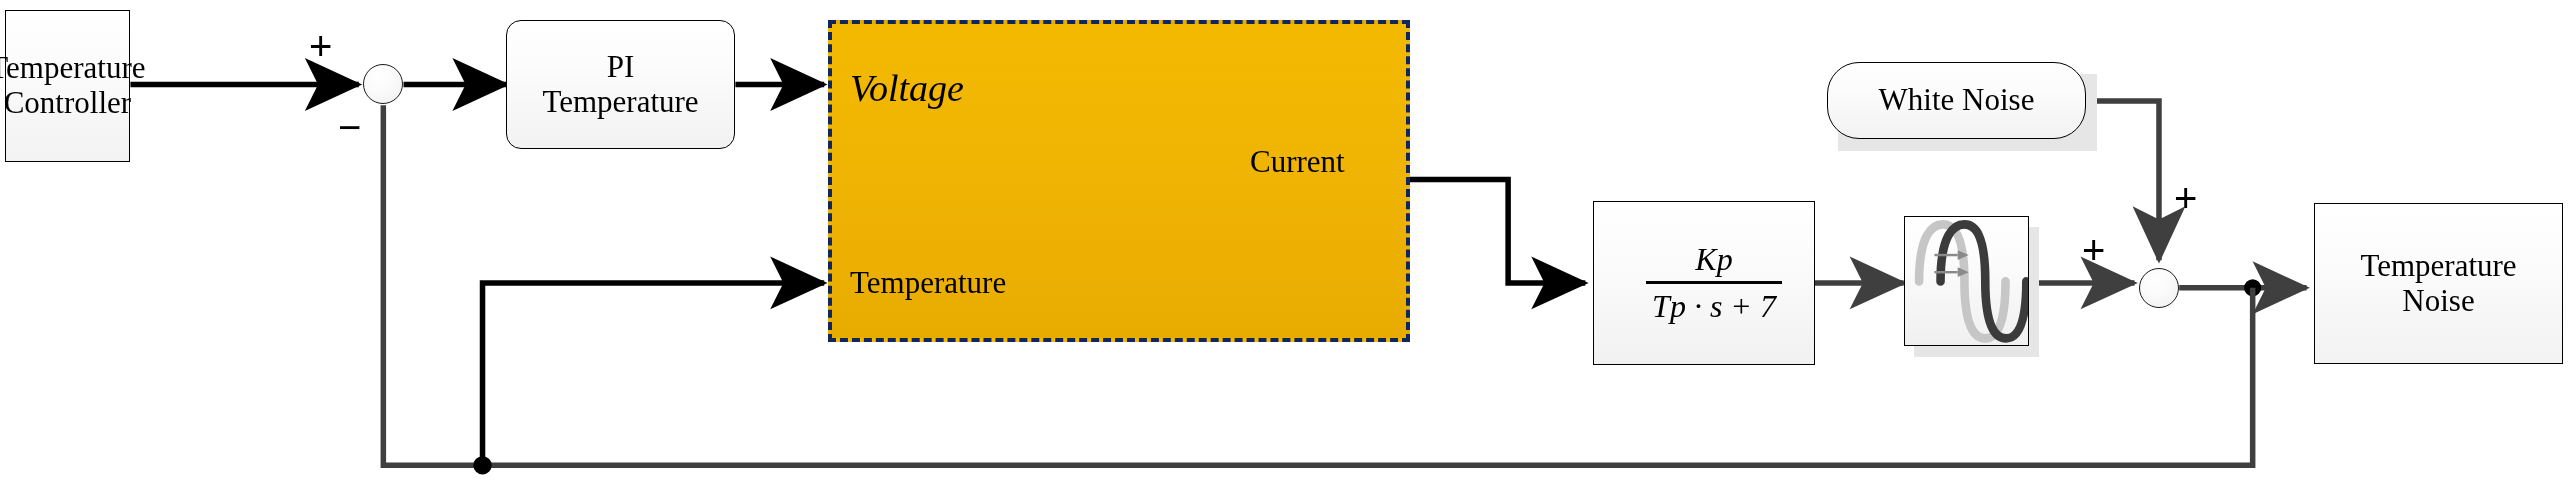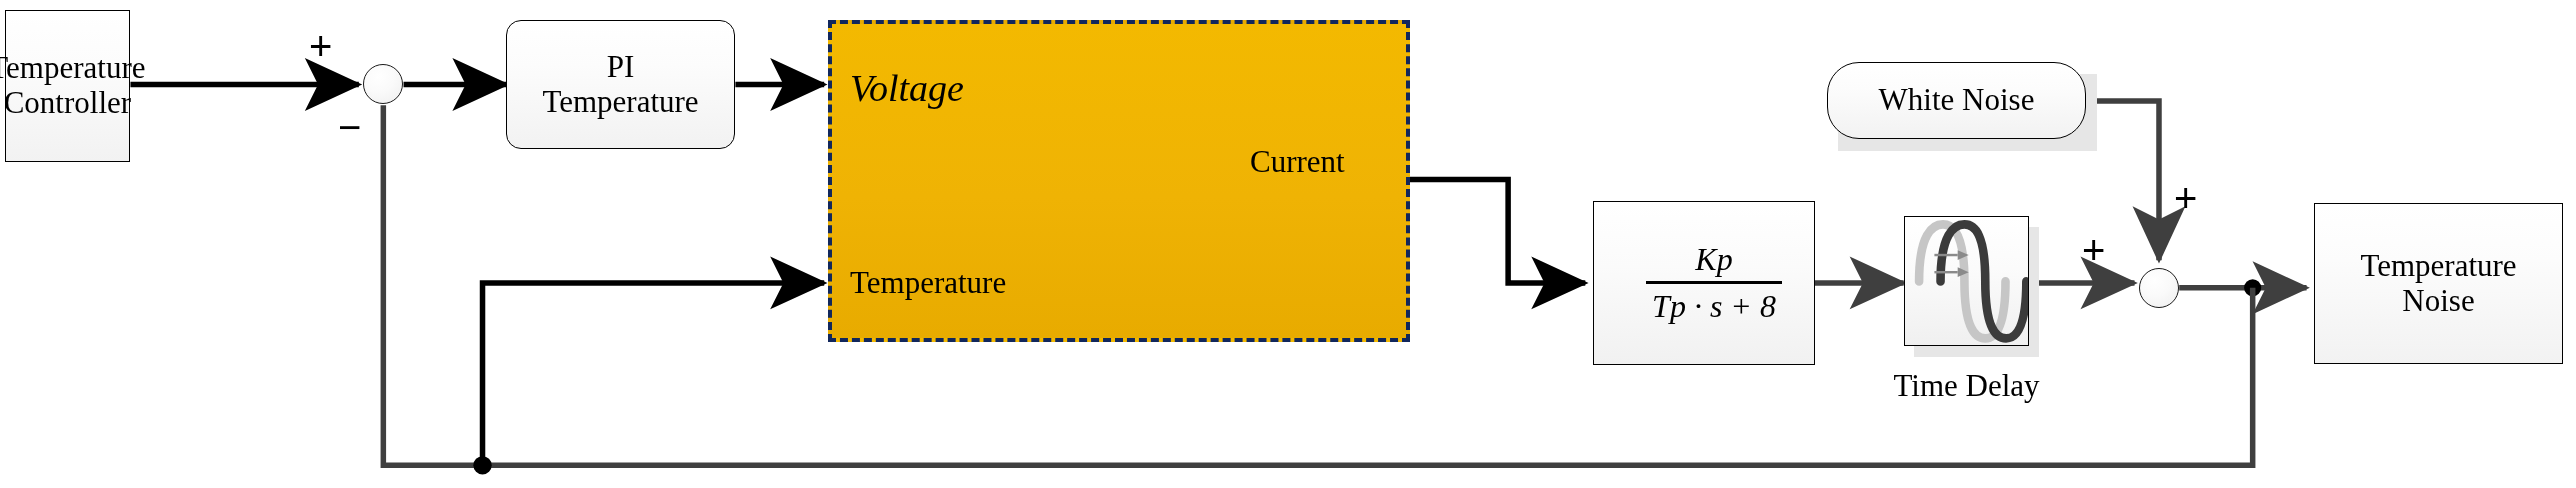--- a/index.html
+++ b/index.html
@@ -182,38 +182,37 @@
 
   <div class="gold-blk" style="left:828px; top:19.6px; width:582px; height:322px;"></div>
   <div class="port-label" style="left:850px; top:66px; font-size:38px;font-style:italic;">Voltage</div>
   <div class="port-label" style="left:850px; top:265px; font-size:31px;">Temperature</div>
   <div class="port-label" style="left:1250px; top:144px; font-size:31px;">Current</div>
 
   <div class="tfblk" style="left:1593px; top:201px; width:222px; height:164px;padding-left:20px;">
     <span class="frac" style="font-size:32px;">
       <span class="num">Kp</span>
       <span class="bar"></span>
-      <span class="den">Tp · s + 8</span>
+      <span class="den">Tp · s + 7</span>
     </span>
   </div>
 
   <div class="delayblk" style="left:1904px; top:216px; width:125px; height:130px;">
     <svg viewBox="0 0 204 212" width="125" height="130">
 
       <path d="M 23,105 C 23,28 45,12 62,12 C 80,12 97,30 97,105 C 97,180 114,198 131,198 C 148,198 164,180 164,105" stroke="#c6c6c6" stroke-width="14" fill="none" stroke-linecap="round"></path>
 
       <path d="M 58,105 C 58,28 80,12 97,12 C 115,12 131,30 131,105 C 131,180 148,198 165,198 C 182,198 198,180 198,105" stroke="#3b3b3b" stroke-width="14" fill="none" stroke-linecap="round"></path>
 
       <path d="M 48,62 L 86,62" stroke="#8a8a8a" stroke-width="4" fill="none"></path>
       <path d="M 86,54 L 104,62 L 86,70 Z" fill="#8a8a8a"></path>
       <path d="M 48,90 L 86,90" stroke="#8a8a8a" stroke-width="4" fill="none"></path>
       <path d="M 86,82 L 104,90 L 86,98 Z" fill="#8a8a8a"></path>
     </svg>
   </div>
-  <div class="free-label" style="left:1877px; top:368px; width:179px; text-align:center; font-size:31px;">Time Delay</div>
 
   <div class="blk" style="left:1827px; top:62px; width:259px; height:77px; font-size:31px;border-radius:32px;">
     <span>White Noise</span>
   </div>
 
   <div class="sumjunc" style="left:2139px; top:268px; width:40px; height:40px;"></div>
   <div class="sign" style="left:2082px; top:230px; font-size:40px;">+</div>
   <div class="sign" style="left:2174px; top:178px; font-size:40px;">+</div>
 
   <div class="blk" style="left:2314px; top:203px; width:249px; height:161px; font-size:31px;">

